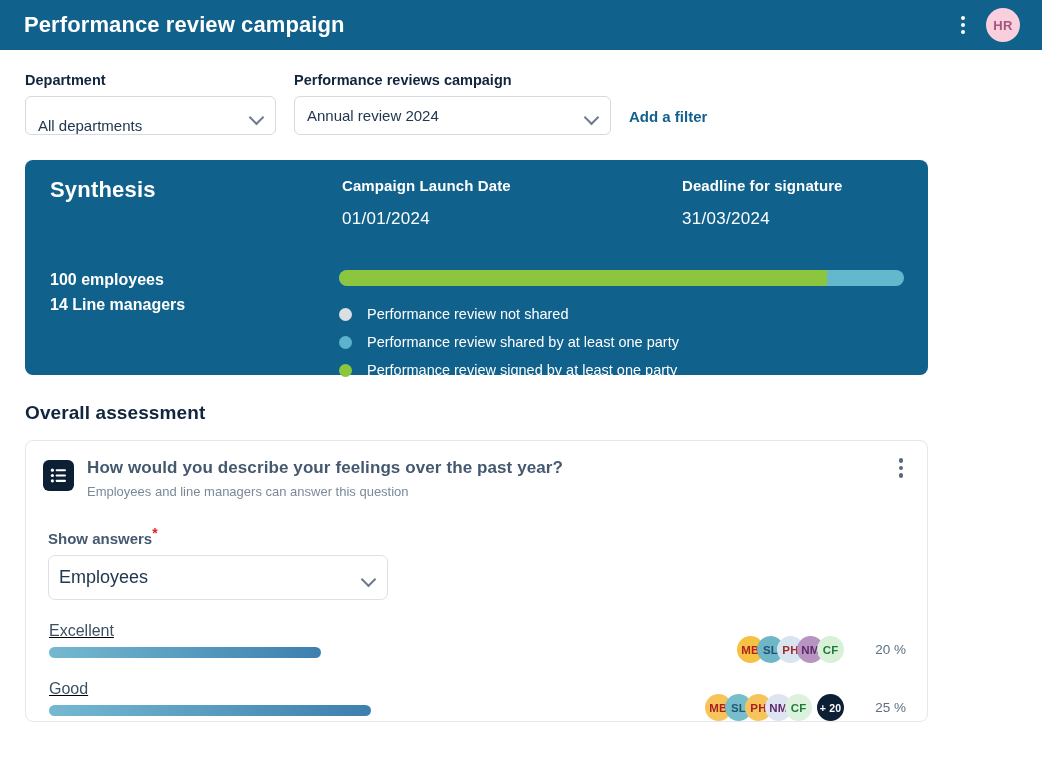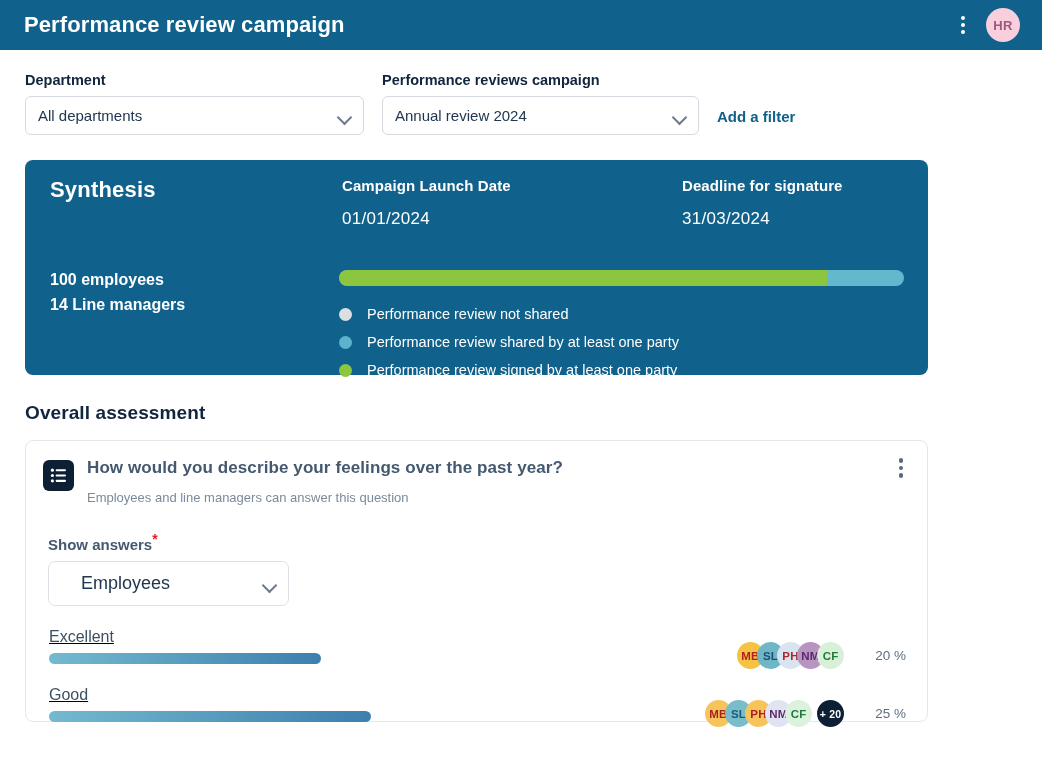--- a/index.html
+++ b/index.html
@@ -69,21 +69,21 @@
     height: 39px;
     border: 1px solid #d5d9e0;
     border-radius: 6px;
     background: #ffffff;
     display: flex;
     align-items: center;
     padding: 0 12px;
     cursor: pointer;
   }
   .select .val { font-size: 15px; color: #21374f; }
-  .select.w1 { width: 339px; }
+  .select.w1 { width: 251px; align-items: flex-end; }
   .select.w2 { width: 317px; }
   .chev {
     position: absolute; right: 13px; top: 50%;
     width: 11px; height: 11px;
     margin-top: -4px;
     border-right: 2.2px solid #6b7b8d;
     border-bottom: 2.2px solid #6b7b8d;
     transform: rotate(45deg);
   }
   .addfilter {
@@ -177,46 +177,46 @@
   .qtext { margin-left: 13px; }
   .qtitle {
     font-size: 17px;
     font-weight: bold;
     color: #44596f;
     letter-spacing: .1px;
   }
   .qsub {
     font-size: 13px;
     color: #7b8a99;
-    margin-top: 12px;
+    margin-top: 6px;
   }
   .qkebab {
     position: absolute;
     right: 18px; top: 16px;
     width: 16px; height: 22px;
     display: flex; flex-direction: column;
     align-items: center; justify-content: center;
     gap: 3px; cursor: pointer;
   }
   .qkebab i { width: 4.5px; height: 4.5px; border-radius: 50%; background: #55697d; display: block; }
 
   .showans-label {
     margin: 26px 0 0 5px;
     font-size: 15px;
     font-weight: bold;
     color: #44596f;
   }
   .req { color: #e02020; font-size: 14px; vertical-align: super; }
   .select-big {
     margin: 8px 0 0 5px;
-    width: 241px; height: 45px;
+    width: 340px; height: 45px;
     border: 1px solid #dde1e7;
     border-radius: 7px;
     display: flex; align-items: center;
-    padding: 0 32px;
+    padding: 0 10px;
     position: relative;
     cursor: pointer;
   }
   .select-big .val { font-size: 18px; color: #21374f; }
 
   
   .answers { margin-top: 22px; text-decoration: underline; }
   .arow { position: relative; height: 58px; }
   .alabel {
     font-size: 16px;

